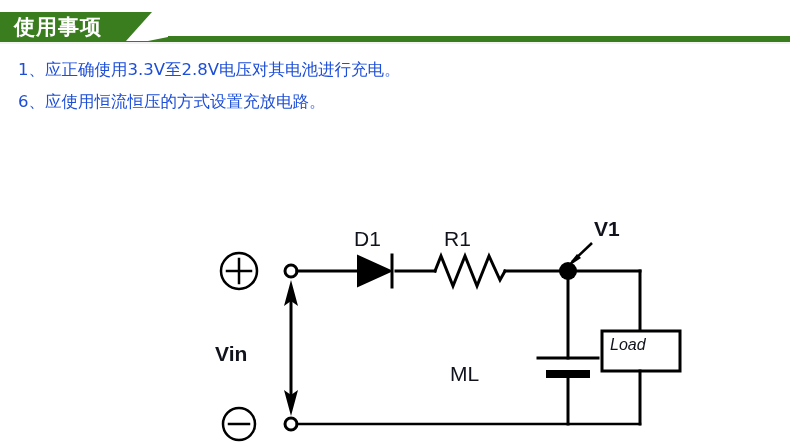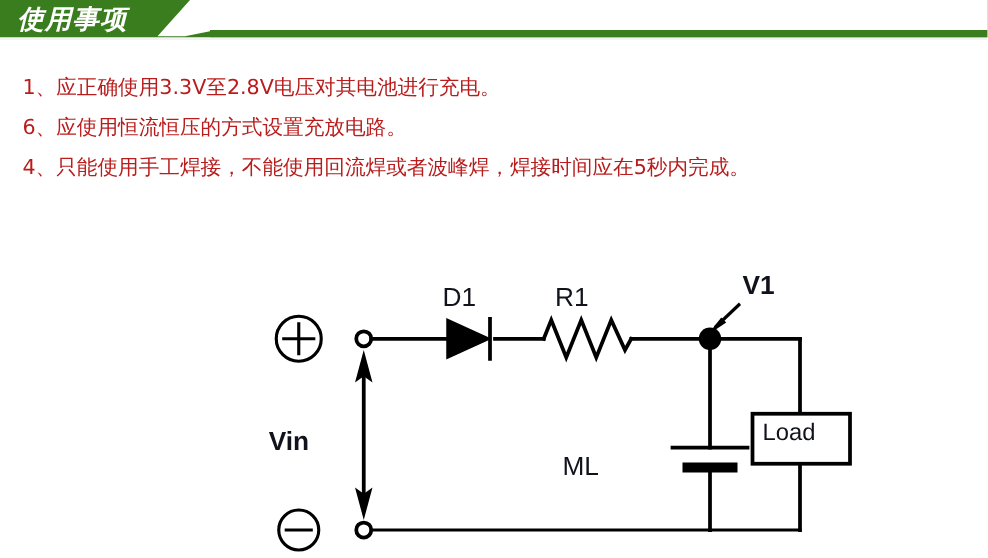--- a/index.html
+++ b/index.html
@@ -12,24 +12,23 @@
     background: #ffffff;
     font-family: "Liberation Sans", sans-serif;
     overflow: hidden;
     position: relative;
   }
 
   
   #header {
     position: absolute;
     left: 0;
-    top: 0;
+    top: 12px;
     width: 744px;
     height: 32px;
-    font-style: italic;
   }
   #header-svg {
     position: absolute;
     left: 0;
     top: 0;
     display: block;
   }
   #header-title {
     position: absolute;
     left: 14px;
@@ -46,21 +45,21 @@
   }
 
   
   #notes {
     position: absolute;
     left: 18px;
     top: 54px;
     width: 740px;
   }
   .note-line {
-    color: #b91c1c;
+    color: #1d4ed8;
     font-size: 16.5px;
     line-height: 32px;
     white-space: nowrap;
     font-family: "DejaVu Sans", "Liberation Sans", sans-serif;
   }
 
   
   #circuit {
     position: absolute;
     left: 0;
@@ -84,21 +83,22 @@
     line-height: 1;
   }
   #label-d1 { left: 354px; top: 10px; }
   #label-r1 { left: 444px; top: 10px; }
   #label-v1 { left: 594px; top: 0px; font-weight: bold; }
   #label-vin { left: 215px; top: 125px; font-weight: bold; }
   #label-ml  { left: 450px; top: 145px; }
   #label-load {
     left: 610px;
     top: 119px;
-    font-size: 19px;
+    font-size: 16px;
+    font-style: italic;
   }
   #caption {
     position: absolute;
     left: 378px;
     top: 215px;
     color: #2b2b2b;
     font-size: 20px;
     font-family: "DejaVu Sans", "Liberation Sans", sans-serif;
     white-space: nowrap;
     line-height: 1;
@@ -117,21 +117,20 @@
     <rect x="168" y="24" width="622" height="6" fill="#3a7d1e"></rect>
 
     <rect x="0" y="30" width="790" height="2" fill="#f3f3f3"></rect>
   </svg>
   <div id="header-title">使用事项</div>
 </div>
 
 <div id="notes">
   <div class="note-line">1、应正确使用3.3V至2.8V电压对其电池进行充电。</div>
   <div class="note-line">6、应使用恒流恒压的方式设置充放电路。</div>
-  <div class="note-line">4、只能使用手工焊接，不能使用回流焊或者波峰焊，焊接时间应在5秒内完成。</div>
 </div>
 
 <div id="circuit">
   <svg id="circuit-svg" width="790" height="266" viewBox="0 0 790 266">
 
     <g stroke="#000000" stroke-width="3" fill="none" stroke-linecap="square">
 
       <g stroke-width="2.5">
         <circle cx="239" cy="53" r="18" fill="#ffffff"></circle>
         <line x1="227" y1="53" x2="251" y2="53"></line>

